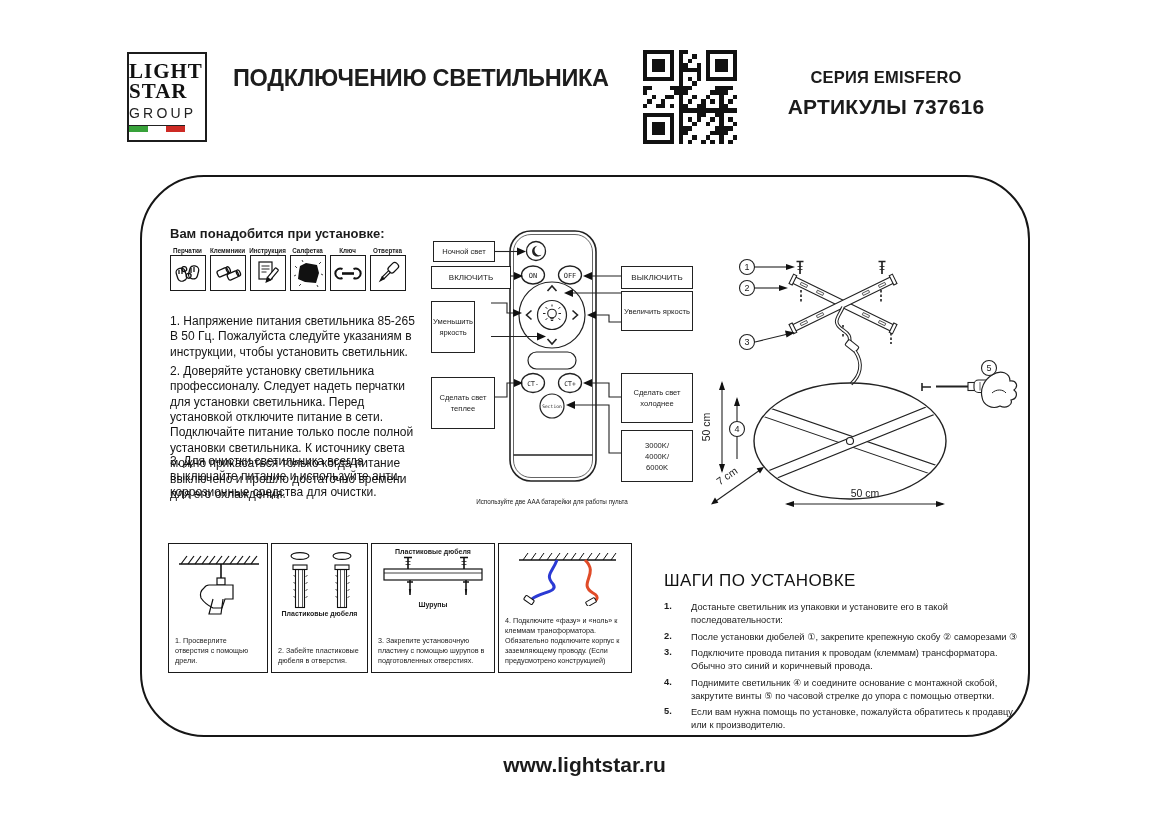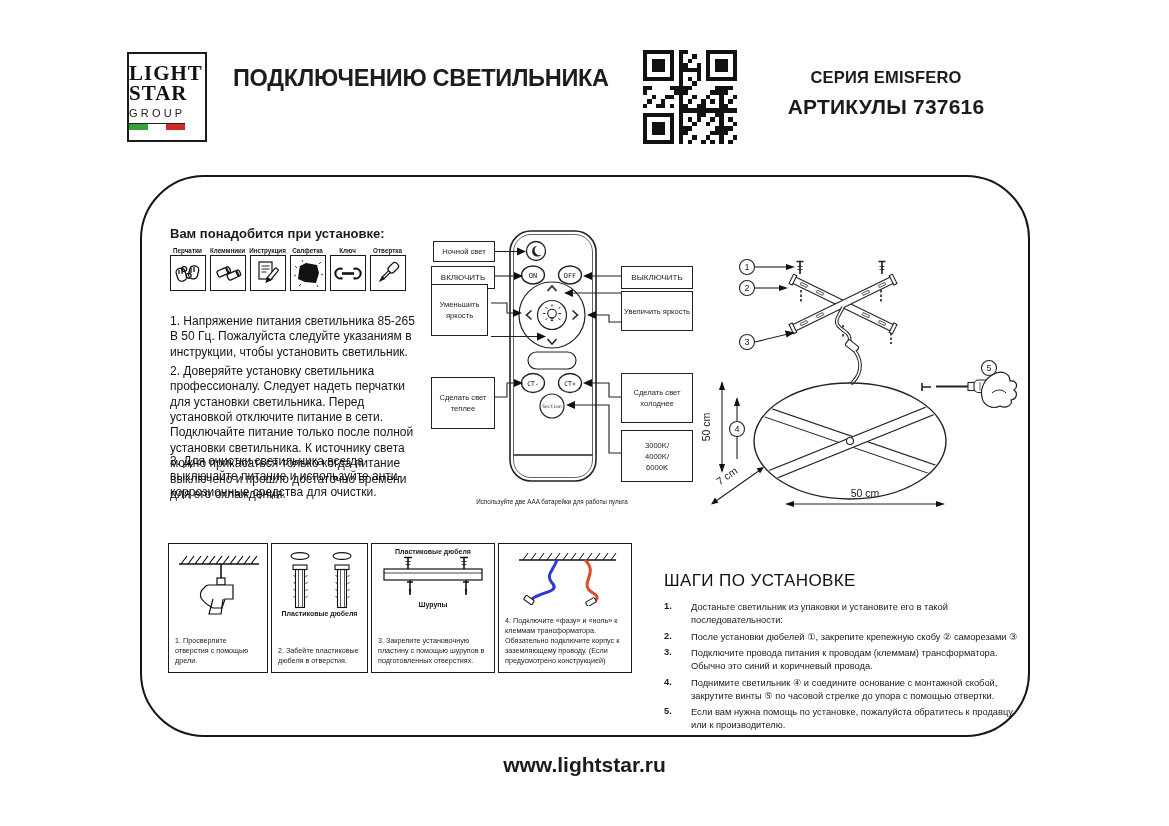--- a/index.html
+++ b/index.html
@@ -3,21 +3,21 @@
 <meta charset="utf-8">
 <style>
   html,body{margin:0;padding:0;background:#e8e8e8;}
   #page{position:relative;width:1169px;height:826px;background:#ffffff;margin:0 auto;
         font-family:"Liberation Sans",sans-serif;color:#1b1b1b;overflow:hidden;}
   .abs{position:absolute;}
   
   #logo{left:127px;top:52px;width:80px;height:90px;border:2px solid #1c1c1c;box-sizing:border-box;
         display:flex;flex-direction:column;justify-content:center;background:#fff;}
   #logo .l1,#logo .l2{font-family:"Liberation Serif",serif;font-weight:700;font-size:21px;line-height:.93;letter-spacing:1px;color:#111;}
-  #logo .l3{font-size:11px;letter-spacing:3.2px;margin-top:3px;color:#222;}
+  #logo .l3{font-size:14px;letter-spacing:3.2px;margin-top:3px;color:#222;}
   #flag{width:56px;height:6px;margin-top:4px;border-top:1.5px solid #222;display:flex;}
   #flag div{flex:1;height:100%;}
   #title{left:233px;top:63px;width:400px;font-size:23.5px;font-weight:700;line-height:1.28;letter-spacing:-.3px;color:#1d1d1d;}
   #qr{left:643px;top:50px;}
   #series-blk{left:756px;top:68px;width:260px;text-align:center;}
   #series-blk .s1{font-size:16.5px;font-weight:700;letter-spacing:.2px;}
   #series-blk .s2{font-size:21px;font-weight:700;margin-top:8px;letter-spacing:.2px;}
   
   #frame{left:140px;top:175px;width:890px;height:562px;border:2px solid #161616;border-radius:64px;box-sizing:border-box;background:#fff;}
   
@@ -357,22 +357,22 @@
 
     <text class="mono" x="108" y="52.5" font-size="7" text-anchor="middle">ON</text>
     <text class="mono" x="145" y="52.5" font-size="7" text-anchor="middle">OFF</text>
     <text class="mono" x="108" y="160.5" font-size="6.4" text-anchor="middle">CT-</text>
     <text class="mono" x="145" y="160.5" font-size="6.4" text-anchor="middle">CT+</text>
     <text class="mono" x="127" y="183" font-size="4.6" text-anchor="middle">Section</text>
     <text x="127" y="279" font-size="6.3" text-anchor="middle" fill="#444">Используйте две AAA батарейки для работы пульта</text>
   </svg>
 
   <div class="abs callout" style="left:433px;top:241px;width:62px;height:21px;">Ночной свет</div>
-  <div class="abs callout" style="left:431px;top:266px;width:64px;height:23px;font-size:8px;">ВКЛЮЧИТЬ</div>
-  <div class="abs callout" style="left:431px;top:284px;width:57px;height:52px;">Уменьшить яркость</div>
+  <div class="abs callout" style="left:431px;top:266px;width:80px;height:23px;font-size:8px;">ВКЛЮЧИТЬ</div>
+  <div class="abs callout" style="left:431px;top:301px;width:44px;height:52px;">Уменьшить яркость</div>
   <div class="abs callout" style="left:431px;top:377px;width:64px;height:52px;">Сделать свет теплее</div>
   <div class="abs callout" style="left:621px;top:266px;width:72px;height:23px;font-size:8px;">ВЫКЛЮЧИТЬ</div>
   <div class="abs callout" style="left:621px;top:291px;width:72px;height:40px;">Увеличить яркость</div>
   <div class="abs callout" style="left:621px;top:373px;width:72px;height:50px;">Сделать свет холоднее</div>
   <div class="abs callout" style="left:621px;top:430px;width:72px;height:52px;">3000K/
 4000K/
 6000K</div>
 
   <svg class="abs" style="left:700px;top:243px;" width="320" height="274" viewBox="0 0 320 274">
     <g fill="none" stroke="#222" stroke-width="1.1">

